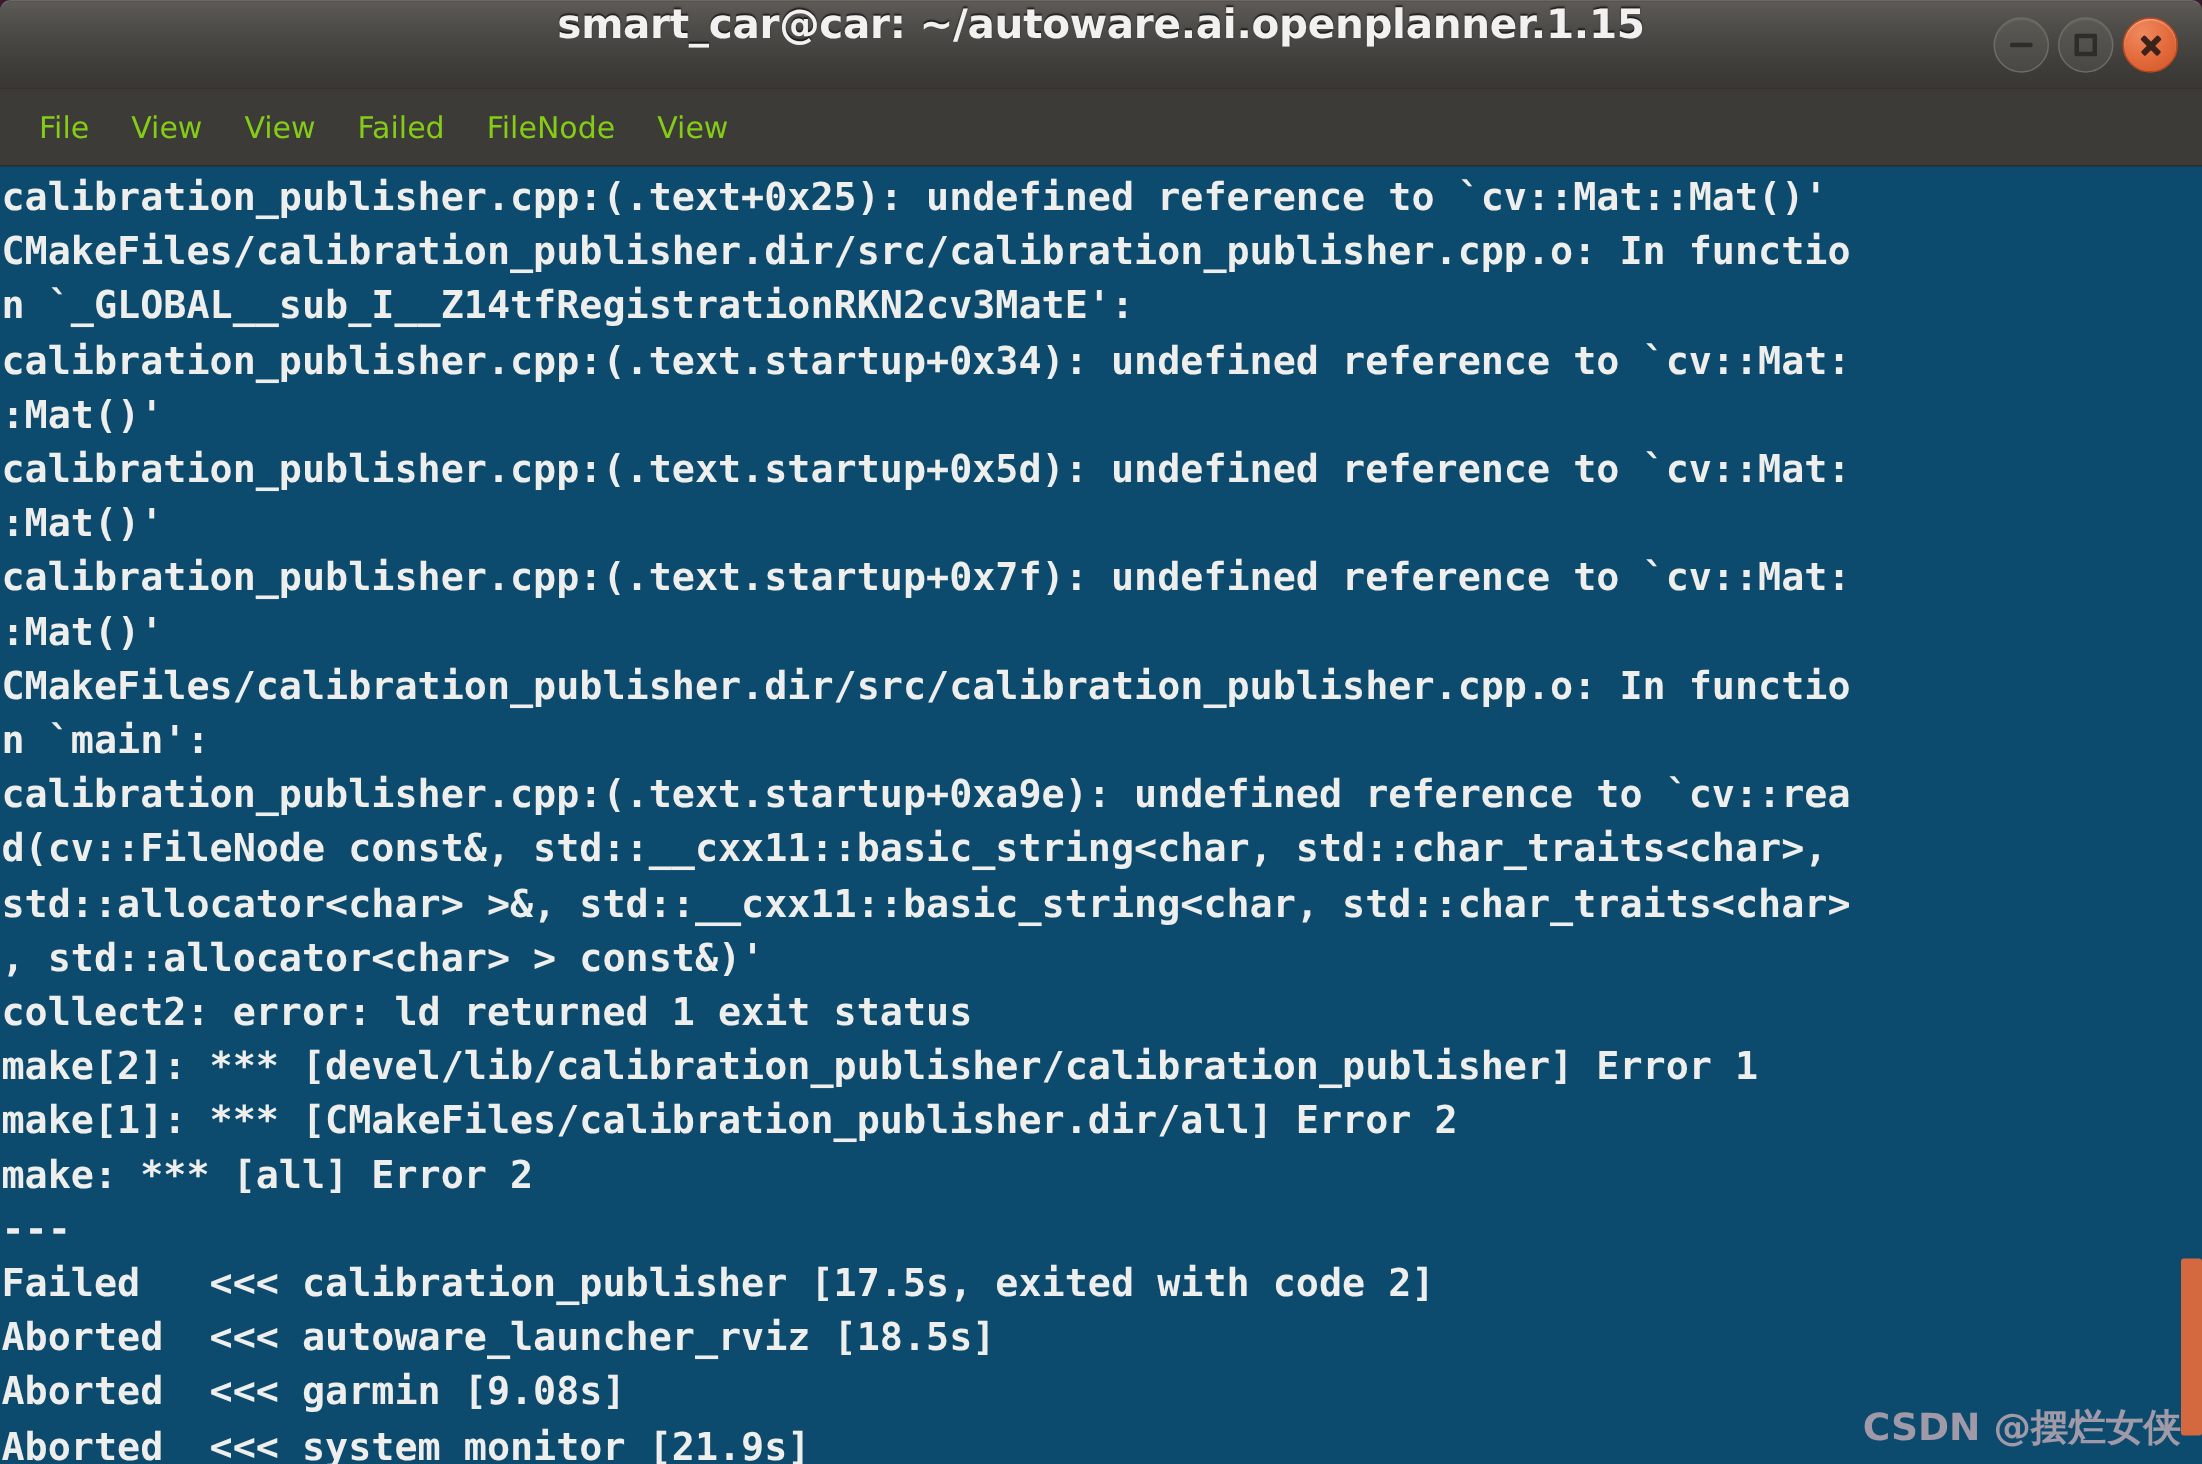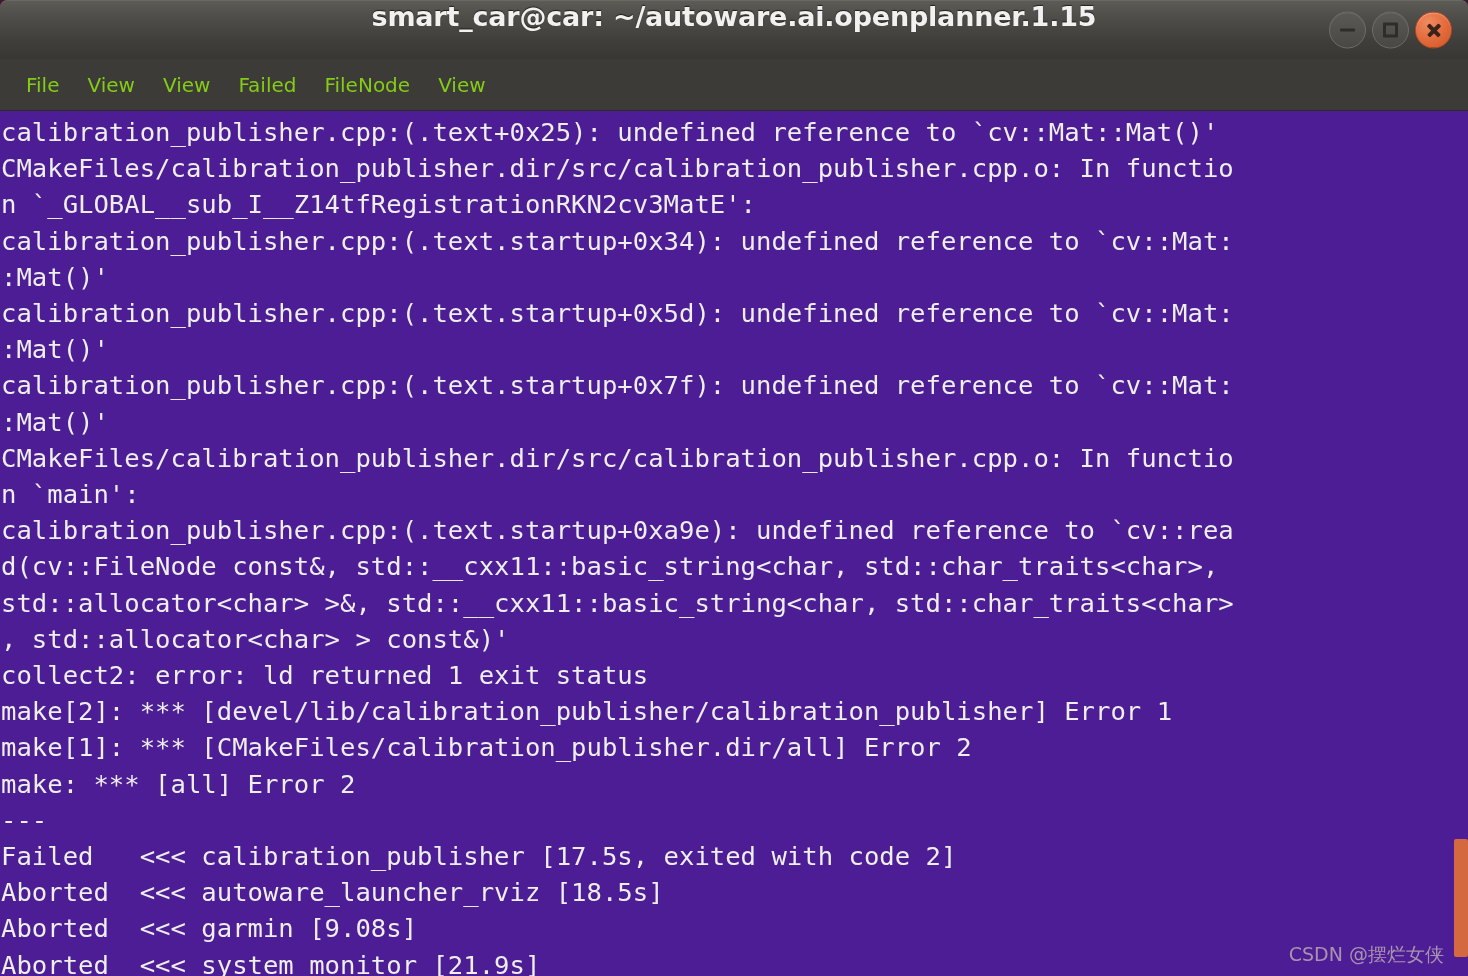--- a/index.html
+++ b/index.html
@@ -162,24 +162,24 @@
     top: 728px;
     width: 14px;
     height: 118px;
     background: #d4683f;
     border-radius: 2px;
   }
 
   
   #watermark {
     position: absolute;
-    right: 24px;
+    right: 14px;
     bottom: 8px;
     font-family: "DejaVu Sans", sans-serif;
-    font-size: 19px;
+    font-size: 25px;
     color: #b9a7b3;
     opacity: 0.85;
     white-space: nowrap;
     pointer-events: none;
     margin-top: 27px;
   }
 </style>
 </head>
 <body>
 
@@ -202,21 +202,21 @@
 
   <div id="menubar">
     <div class="menu-item">File</div>
     <div class="menu-item">View</div>
     <div class="menu-item">View</div>
     <div class="menu-item">Failed</div>
     <div class="menu-item">FileNode</div>
     <div class="menu-item">View</div>
   </div>
 
-  <div id="terminal" style="background: #4c1d95;">
+  <div id="terminal" style="background: #0c4a6e; font-weight: bold;">
     <pre id="term-text" style="color: rgb(238, 238, 236);">calibration_publisher.cpp:(.text+0x25): undefined reference to `cv::Mat::Mat()'
 CMakeFiles/calibration_publisher.dir/src/calibration_publisher.cpp.o: In functio
 n `_GLOBAL__sub_I__Z14tfRegistrationRKN2cv3MatE':
 calibration_publisher.cpp:(.text.startup+0x34): undefined reference to `cv::Mat:
 :Mat()'
 calibration_publisher.cpp:(.text.startup+0x5d): undefined reference to `cv::Mat:
 :Mat()'
 calibration_publisher.cpp:(.text.startup+0x7f): undefined reference to `cv::Mat:
 :Mat()'
 CMakeFiles/calibration_publisher.dir/src/calibration_publisher.cpp.o: In functio

